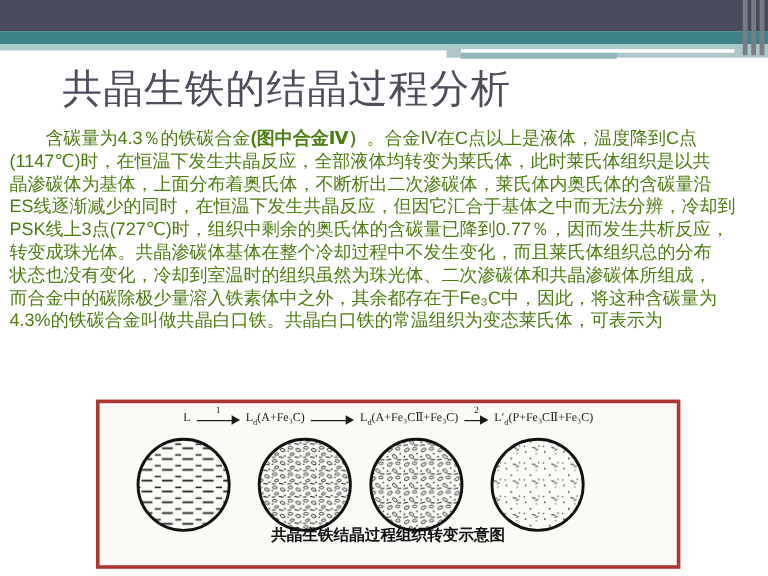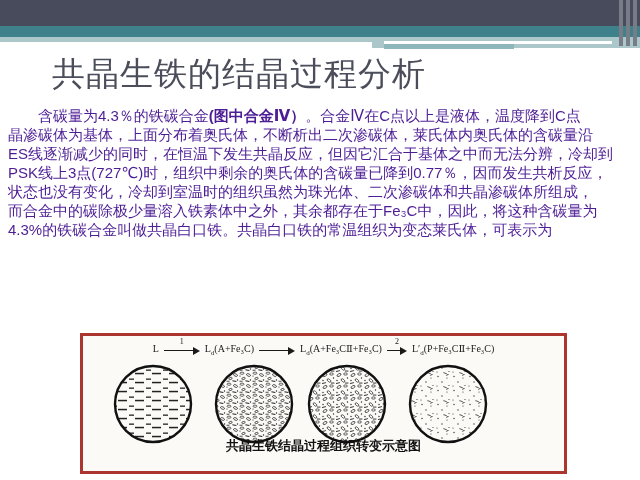--- a/index.html
+++ b/index.html
@@ -19,21 +19,21 @@
 
   
   .title {
     position:absolute; left:52px; top:52px; width:560px;
     font-size:33px; letter-spacing:1px; color:#4B4E5A; white-space:nowrap;
   }
 
   
   .body-text {
     position:absolute; left:8px; top:106px; width:630px;
-    font-size:15px; line-height:19px; color:#4c1d95;
+    font-size:15px; line-height:19px; color:#4d7c0f;
   }
   .bline { white-space:nowrap; }
   .bline .b { font-weight:bold; }
 
   
   .diagram {
     position:absolute; left:80px; top:333px; width:481px; height:135px;
     border:3px solid #AC3530; background:#FCFAF7;
   }
   .formula-row {
@@ -75,23 +75,25 @@
   <div class="strip-white-right"></div>
   <div class="strip-mid-right"></div>
   <div class="vstripe vs1"></div>
   <div class="vstripe vs2"></div>
   <div class="vstripe vs3"></div>
 
   <div class="title">共晶生铁的结晶过程分析</div>
 
   <div class="body-text">
       <div class="bline"><span>　　含碳量为4.3％的铁碳合金</span><span class="b">(图中合金Ⅳ）</span><span>。合金Ⅳ在C点以上是液体，温度降到C点</span></div>
+      <div class="bline"><span>(1147℃)时，在恒温下发生共晶反应，全部液体均转变为莱氏体，此时莱氏体组织是以共</span></div>
       <div class="bline"><span>晶渗碳体为基体，上面分布着奥氏体，不断析出二次渗碳体，莱氏体内奥氏体的含碳量沿</span></div>
       <div class="bline"><span>ES线逐渐减少的同时，在恒温下发生共晶反应，但因它汇合于基体之中而无法分辨，冷却到</span></div>
       <div class="bline"><span>PSK线上3点(727℃)时，组织中剩余的奥氏体的含碳量已降到0.77％，因而发生共析反应，</span></div>
+      <div class="bline"><span>转变成珠光体。共晶渗碳体基体在整个冷却过程中不发生变化，而且莱氏体组织总的分布</span></div>
       <div class="bline"><span>状态也没有变化，冷却到室温时的组织虽然为珠光体、二次渗碳体和共晶渗碳体所组成，</span></div>
       <div class="bline"><span>而合金中的碳除极少量溶入铁素体中之外，其余都存在于Fe₃C中，因此，将这种含碳量为</span></div>
       <div class="bline"><span>4.3%的铁碳合金叫做共晶白口铁。共晶白口铁的常温组织为变态莱氏体，可表示为</span></div>
     </div>
 
   <div class="diagram">
 
     <div class="formula-row">
       <span class="fitem"><span>L</span><sub></sub><span></span></span>
       <span class="farrow">

